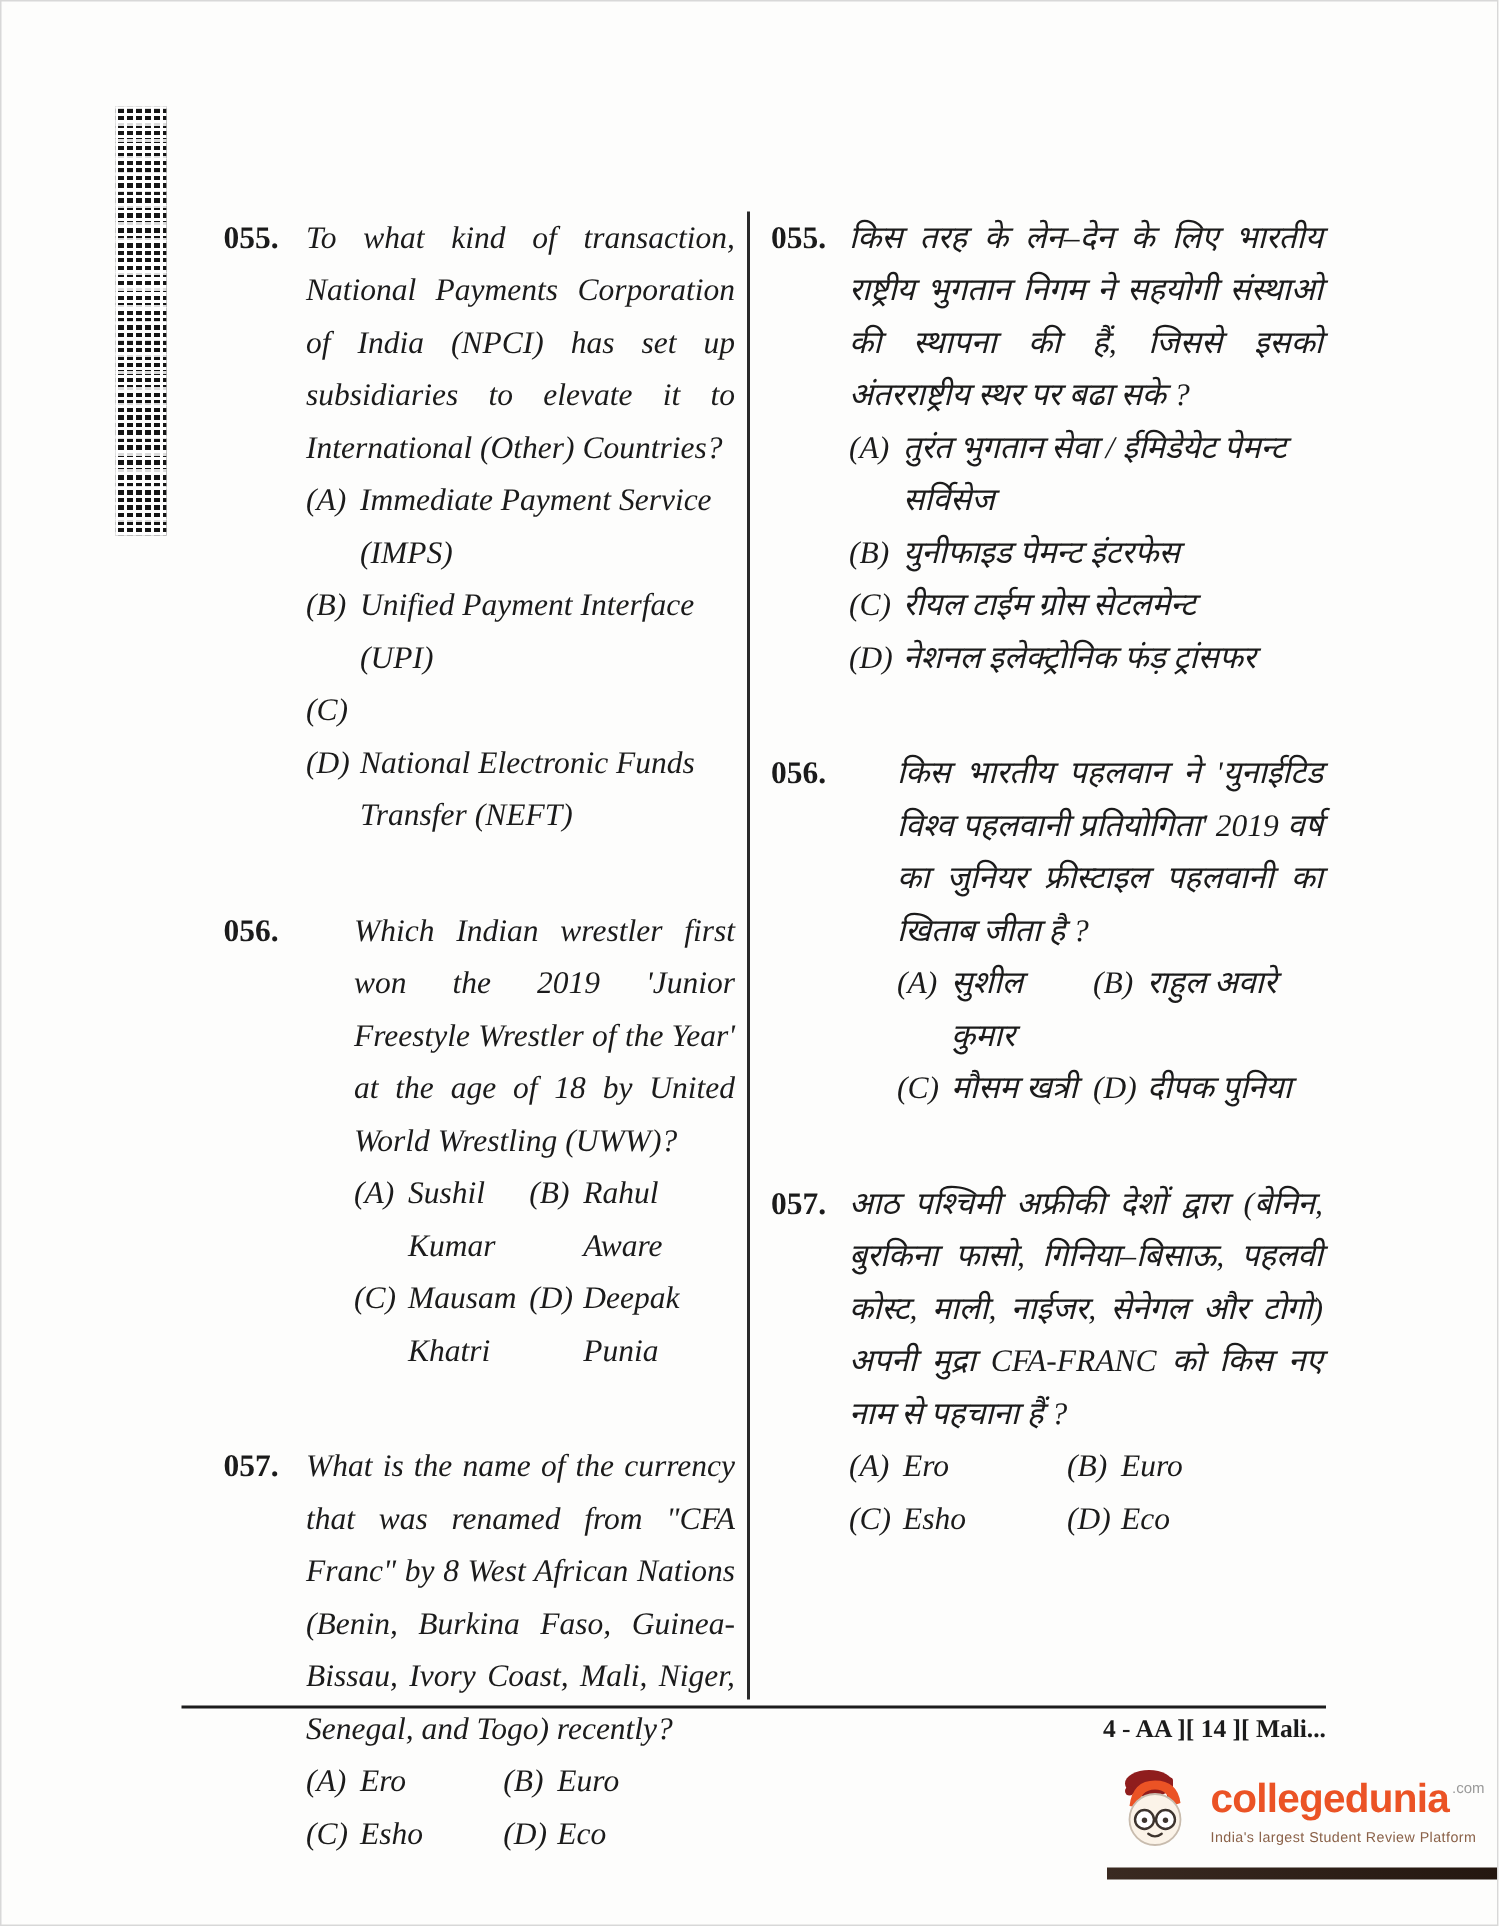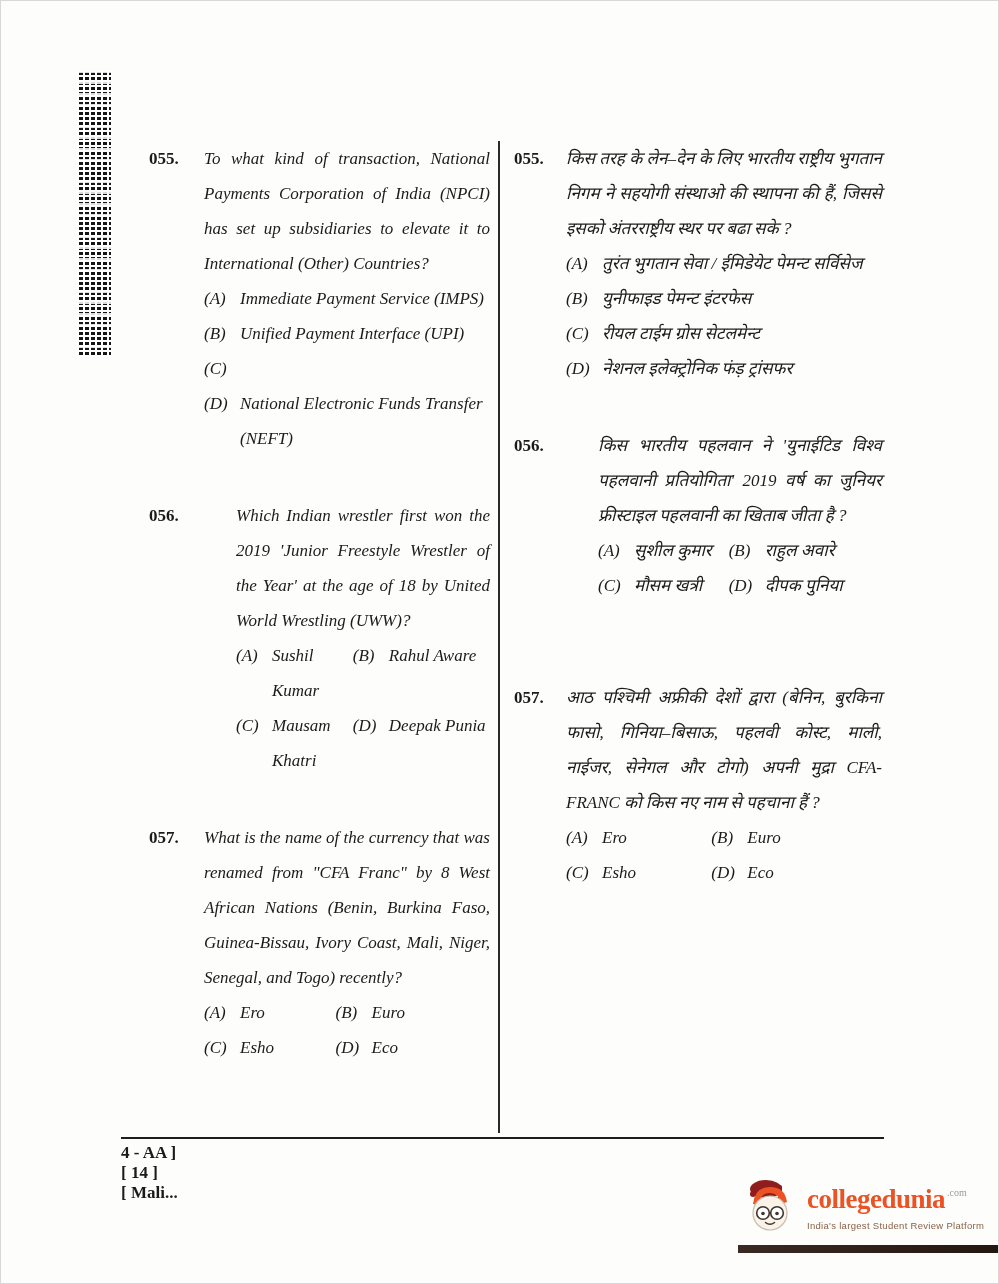--- a/index.html
+++ b/index.html
@@ -28,21 +28,21 @@
   }
 
   
   .divider {
     position: absolute;
     left: 497px; top: 140px;
     width: 1.5px; height: 992px;
     background: #2a2a2a;
   }
 
-  .col { position: absolute; top: 140px; font-size: 17px; line-height: 35px; }
+  .col { position: absolute; top: 140px; font-size: 21px; line-height: 35px; }
   .col-en { left: 148px; width: 341px; }
   .col-hi { left: 513px; width: 368px; }
 
   .question { display: flex; margin-bottom: 42px; }
   .question.q2 { min-height: 210px; gap: 32px; }
   .qnum { flex: 0 0 55px; font-weight: bold; }
   .col-hi .qnum { flex-basis: 52px; }
   .qbody { flex: 1; min-width: 0; font-style: italic; }
   .qtext { margin: 0; text-align: justify; }
 
@@ -62,34 +62,33 @@
     background: #1d1d1d;
   }
   .footer-row {
     position: absolute;
     left: 120px; top: 1142px;
     width: 763px;
     display: flex;
     justify-content: flex-end;
     font-weight: bold;
     font-size: 17px;
-    flex-direction: column;
   }
 
   
   .brand {
     position: absolute;
     left: 740px; top: 1175px;
     display: flex;
     align-items: flex-start;
     gap: 8px;
     font-family: "Liberation Sans", "DejaVu Sans", sans-serif;
   }
   .brand-text { padding-top: 10px; }
-  .brand-name-row { display: flex; align-items: flex-start; line-height: 1; font-family: Liberation Serif, serif; }
+  .brand-name-row { display: flex; align-items: flex-start; line-height: 1; }
   .brand-name { font-size: 27px; font-weight: bold; color: #eb5325; letter-spacing: -0.5px; }
   .brand-tld { font-size: 10px; color: #9a9a9a; margin-left: 2px; margin-top: 2px; }
   .brand-tagline { font-size: 9.5px; color: #8a6148; margin-top: 7px; letter-spacing: 0.3px; }
   .bottom-bar {
     position: absolute;
     left: 737px; top: 1244px;
     width: 262px; height: 8px;
     background: linear-gradient(90deg, #3a2a21, #241710);
   }
 </style>

